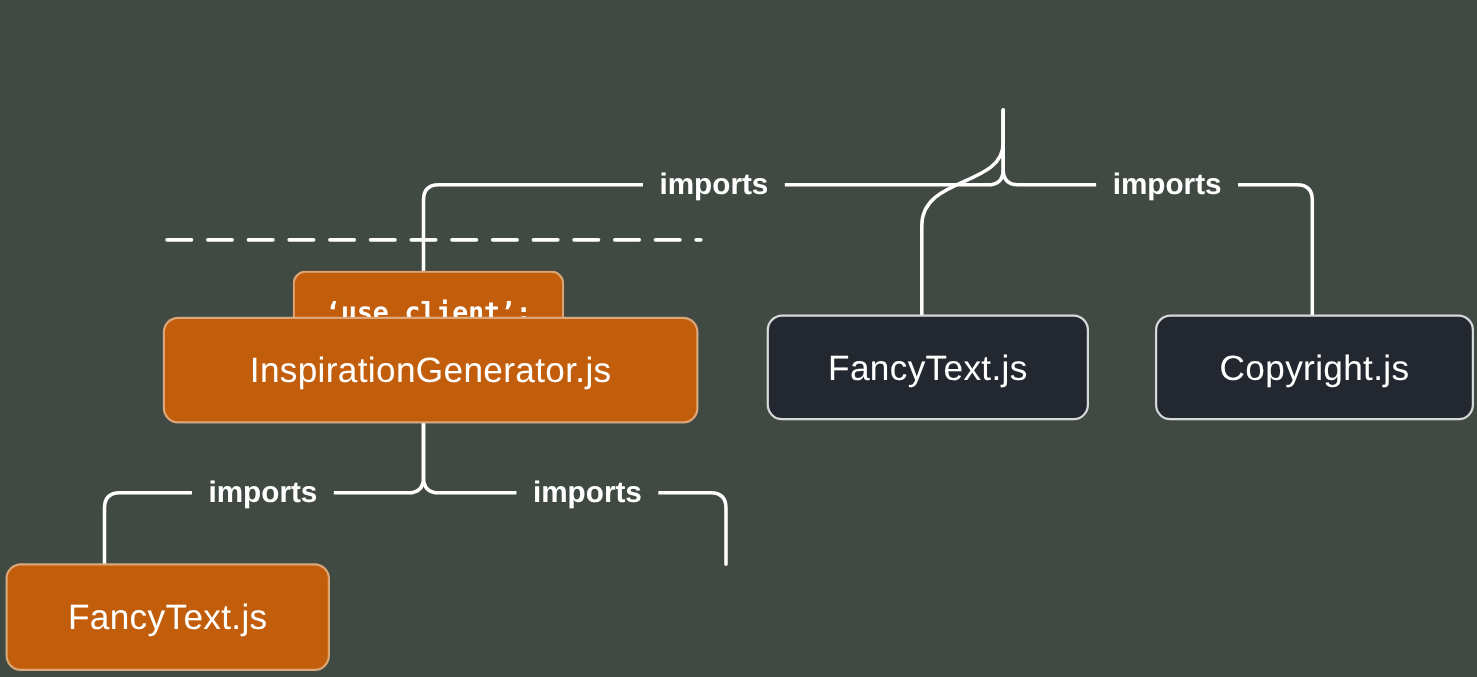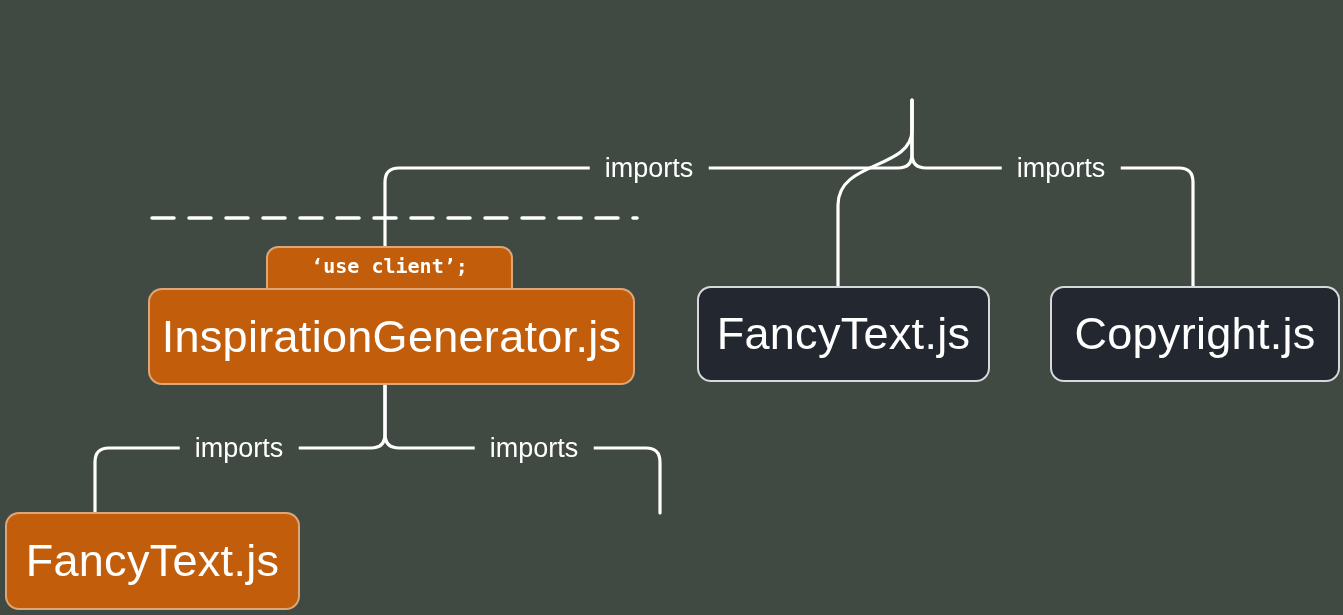--- a/index.html
+++ b/index.html
@@ -31,21 +31,21 @@
     stroke-linecap:round;
   }
   .edges line.dashed{
     stroke-width:3.5;
     stroke-dasharray:22 15;
   }
   .node{
     position:absolute;
     display:flex;align-items:center;justify-content:center;
     border-radius:14px;
-    font-size:45px;
+    font-size:32px;
     font-weight:500;
     letter-spacing:0.3px;
     white-space:nowrap;
   }
   .node.dark{
     background:var(--dark-node);
     border:2px solid var(--dark-border);
   }
   .node.orange{
     background:var(--orange-node);
@@ -53,32 +53,32 @@
   }
   .node.app{font-size:40px;}
   .chip{
     position:absolute;
     display:flex;align-items:flex-start;justify-content:center;
     background:var(--orange-node);
     border:2px solid var(--orange-border);
     border-bottom:none;
     border-radius:12px 12px 0 0;
     font-family:"DejaVu Sans Mono", monospace;
-    font-size:20px;
+    font-size:24px;
     font-weight:bold;
-    padding-top:6px;
+    padding-top:22px;
     white-space:nowrap;
   }
   .edge-label{
     position:absolute;
     transform:translate(-50%,-50%);
     background:var(--bg);
     padding:2px 15px;
     font-size:27px;
-    font-weight:400;
+    font-weight:700;
     white-space:nowrap;
   }
 </style>
 </head>
 <body>
 
 <div class="canvas">
 
   <svg class="edges" viewBox="0 0 1343 615">
 

